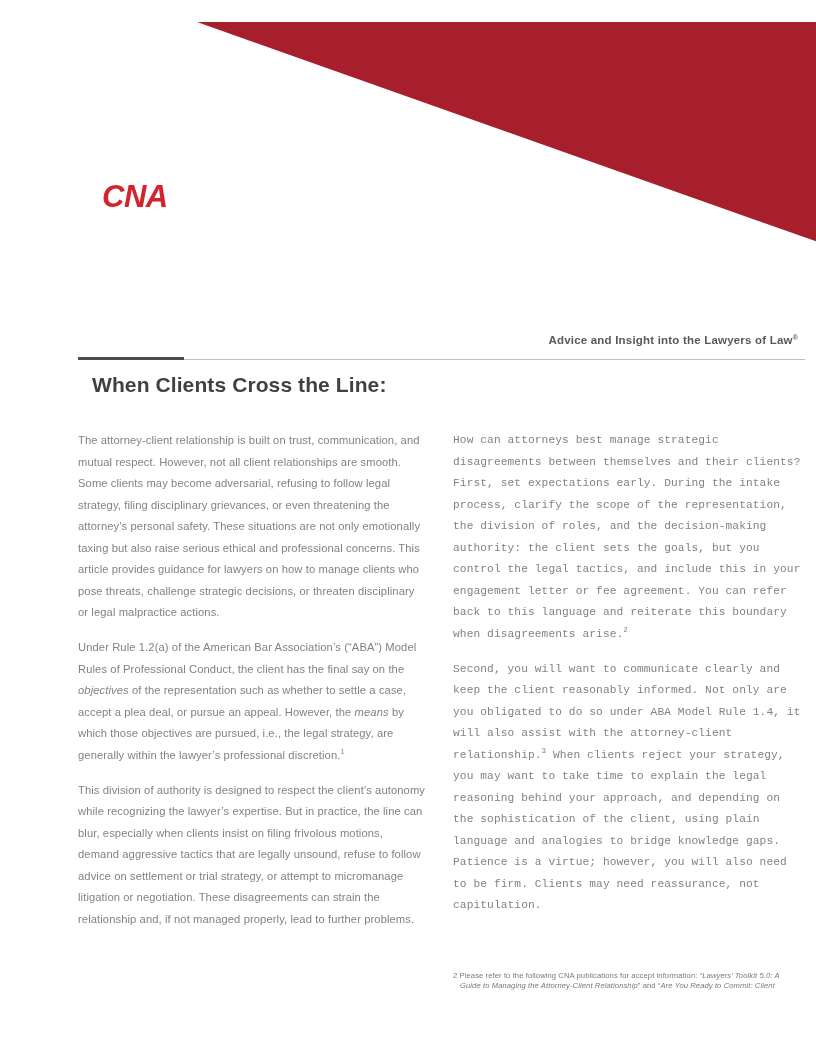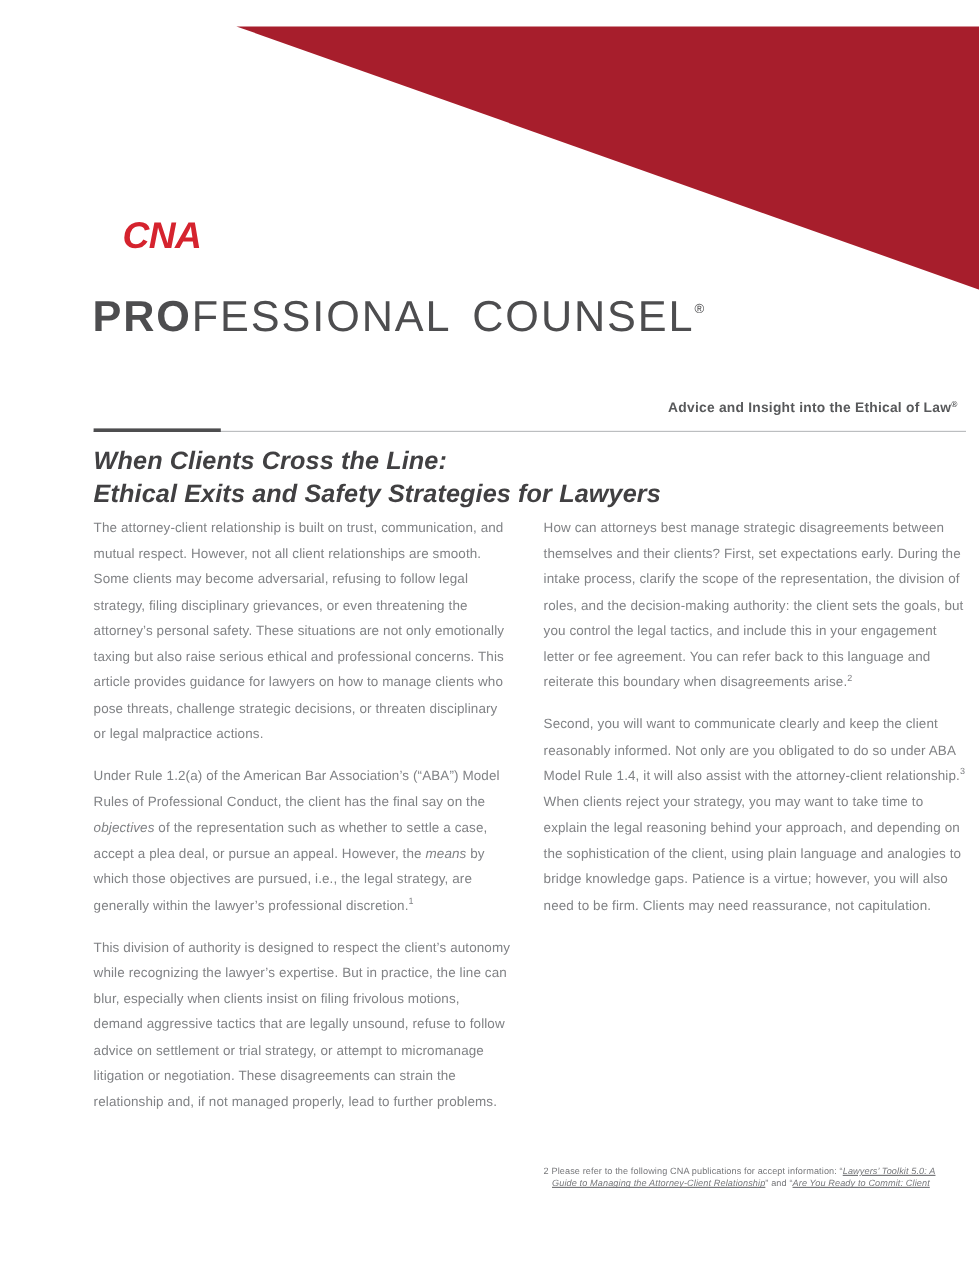--- a/index.html
+++ b/index.html
@@ -24,66 +24,63 @@
   .mh-reg   { font-size:11px; position:relative; top:-15px; letter-spacing:0; }
   .tagline {
     position:absolute; right:48px; top:334px;
     font-size:11.5px; font-weight:700; color:#58595B; letter-spacing:0.2px;
     white-space:nowrap;
   }
   .tag-reg { font-size:7px; position:relative; top:-4px; }
   .rule-light { position:absolute; left:48px; top:359px; width:727px; height:1px; background:#BCBEC0; }
   .rule-dark  { position:absolute; left:48px; top:357px; width:106px; height:3px; background:#4D4D4F; }
   .title {
-    position:absolute; left:48px; top:372px;
+    position:absolute; left:62px; top:372px;
     font-size:21px; line-height:26.5px; font-weight:700; color:#414042;
     letter-spacing:0.1px;
-    font-style:italic;
   }
   .title-line { display:block; }
   .col {
     position:absolute; top:430px;
     font-size:11.2px; line-height:21.5px; color:#808285; letter-spacing:0.1px;
   }
   .col-left  { left:48px;  width:349px; }
-  .col-right { left:423px; width:354px; }
+  .col-right { left:423px; width:354px;font-family:Liberation Mono, monospace; }
   .col p { margin:0 0 13.5px; }
   .subhead { color:#ED2C33; font-weight:700; margin:0 !important; }
   em { font-style:italic; }
   sup.ref { font-size:7.5px; vertical-align:super; line-height:0; }
   .fn {
     font-size:7.6px; line-height:10.4px; color:#77787B; letter-spacing:0.1px;
   }
   .fn-left  { position:absolute; left:48px;  top:1000px; width:350px; }
   .fns-right { position:absolute; left:423px; top:971px; width:338px; }
   .fn-item { padding-left:7px; text-indent:-7px; }
-  .fn-link { font-style:italic; text-decoration:underline; color:inherit; cursor:pointer; }
+  .fn-link { font-style:italic; color:inherit; cursor:pointer; }
   .fn-see { }
 </style>
 </head>
 <body>
 
 <div class="page">
 
   <svg class="banner" width="816" height="260" viewBox="0 0 816 260" aria-hidden="true">
     <polygon points="167,22 816,22 816,252" fill="#A71E2C"></polygon>
   </svg>
 
   <div class="logo">CNA</div>
 
-  <div class="masthead"><span class="mh-bold">PRO</span><span class="mh-light">FESSIONAL COUNSEL</span><span class="mh-reg">®</span></div>
 
-  <div class="tagline"><span>Advice and Insight into the Ethical of Law</span><span class="tag-reg">®</span></div>
+  <div class="tagline"><span>Advice and Insight into the Lawyers of Law</span><span class="tag-reg">®</span></div>
 
   <div class="rule-light"></div>
   <div class="rule-dark"></div>
 
   <h1 class="title">
     <span class="title-line">When Clients Cross the Line:</span>
-    <span class="title-line">Ethical Exits and Safety Strategies for Lawyers</span>
   </h1>
 
   <div class="col col-left">
     <p>The attorney-client relationship is built on trust, communication, and mutual respect. However, not all client relationships are smooth. Some clients may become adversarial, refusing to follow legal strategy, filing disciplinary grievances, or even threatening the attorney’s personal safety. These situations are not only emotionally taxing but also raise serious ethical and professional concerns. This article provides guidance for lawyers on how to manage clients who pose threats, challenge strategic decisions, or threaten disciplinary or legal malpractice actions.</p>
     <p><span>Under Rule 1.2(a) of the American Bar Association’s (“ABA”) Model Rules of Professional Conduct, the client has the final say on the </span><em>objectives</em><span> of the representation such as whether to settle a case, accept a plea deal, or pursue an appeal. However, the </span><em>means</em><span> by which those objectives are pursued, i.e., the legal strategy, are generally within the lawyer’s professional discretion.</span><sup class="ref">1</sup></p>
     <p>This division of authority is designed to respect the client’s autonomy while recognizing the lawyer’s expertise. But in practice, the line can blur, especially when clients insist on filing frivolous motions, demand aggressive tactics that are legally unsound, refuse to follow advice on settlement or trial strategy, or attempt to micromanage litigation or negotiation. These disagreements can strain the relationship and, if not managed properly, lead to further problems.</p>
   </div>
 
   <div class="col col-right">
     <p><span>How can attorneys best manage strategic disagreements between themselves and their clients? First, set expectations early. During the intake process, clarify the scope of the representation, the division of roles, and the decision-making authority: the client sets the goals, but you control the legal tactics, and include this in your engagement letter or fee agreement. You can refer back to this language and reiterate this boundary when disagreements arise.</span><sup class="ref">2</sup></p>

